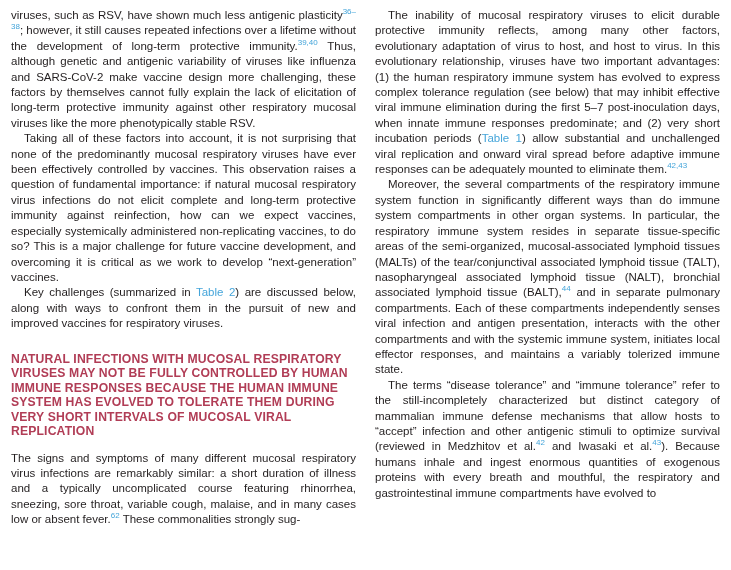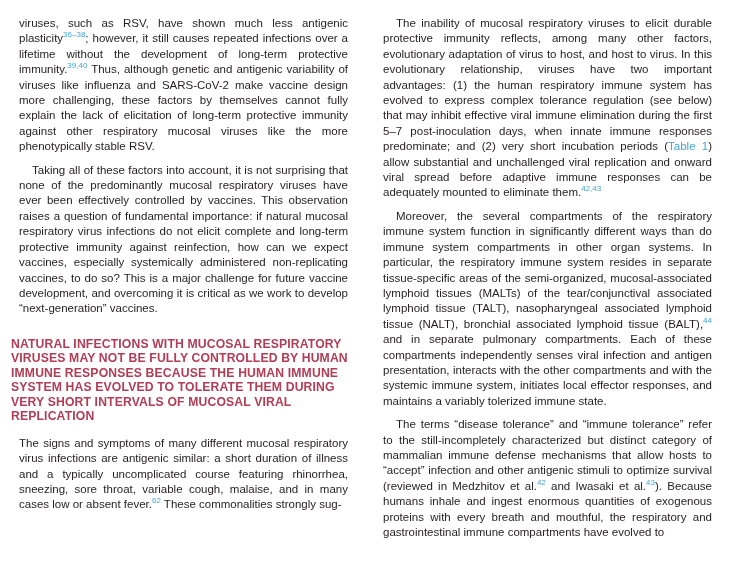--- a/index.html
+++ b/index.html
@@ -24,21 +24,21 @@
     background: #ffffff;
   }
   .column {
     width: 345px;
     flex: 0 0 345px;
     font-size: 11.5px;
     line-height: 15.4px;
     text-align: justify;
   }
   p.para {
-    margin: 8px;
+    margin: 0;
     padding: 0;
   }
   p.para.indent {
     text-indent: 13px;
   }
   h2.section-heading {
     color: var(--heading-color, #b13d56);
     font-size: 12.2px;
     line-height: 14.5px;
     font-weight: bold;
@@ -58,21 +58,22 @@
     cursor: pointer;
   }
 </style>
 </head>
 <body style="background: rgb(255, 255, 255);">
 
 <div class="page">
   <div class="column">
       <p class="para"><span>viruses, such as RSV, have shown much less antigenic plasticity</span><sup class="cite-link">36–38</sup><span>; however, it still causes repeated infections over a lifetime without the development of long-term protective immunity.</span><sup class="cite-link">39,40</sup><span> Thus, although genetic and antigenic variability of viruses like influenza and SARS-CoV-2 make vaccine design more challenging, these factors by themselves cannot fully explain the lack of elicitation of long-term protective immunity against other respiratory mucosal viruses like the more phenotypically stable RSV.</span></p>
       <p class="para indent"><span>Taking all of these factors into account, it is not surprising that none of the predominantly mucosal respiratory viruses have ever been effectively controlled by vaccines. This observation raises a question of fundamental importance: if natural mucosal respiratory virus infections do not elicit complete and long-term protective immunity against reinfection, how can we expect vaccines, especially systemically administered non-replicating vaccines, to do so? This is a major challenge for future vaccine development, and overcoming it is critical as we work to develop “next-generation” vaccines.</span></p>
+      <p class="para indent"><span>Key challenges (summarized in </span><span class="table-link">Table 2</span><span>) are discussed below, along with ways to confront them in the pursuit of new and improved vaccines for respiratory viruses.</span></p>
       <h2 class="section-heading">NATURAL INFECTIONS WITH MUCOSAL RESPIRATORY VIRUSES MAY NOT BE FULLY CONTROLLED BY HUMAN IMMUNE RESPONSES BECAUSE THE HUMAN IMMUNE SYSTEM HAS EVOLVED TO TOLERATE THEM DURING VERY SHORT INTERVALS OF MUCOSAL VIRAL REPLICATION</h2>
-      <p class="para"><span>The signs and symptoms of many different mucosal respiratory virus infections are antigenic similar: a short duration of illness and a typically uncomplicated course featuring rhinorrhea, sneezing, sore throat, variable cough, malaise, and in many cases low or absent fever.</span><sup class="cite-link">62</sup><span> These commonalities strongly sug-</span></p>
+      <p class="para"><span>The signs and symptoms of many different mucosal respiratory virus infections are remarkably similar: a short duration of illness and a typically uncomplicated course featuring rhinorrhea, sneezing, sore throat, variable cough, malaise, and in many cases low or absent fever.</span><sup class="cite-link">62</sup><span> These commonalities strongly sug-</span></p>
     </div>
   <div class="column">
       <p class="para indent"><span>The inability of mucosal respiratory viruses to elicit durable protective immunity reflects, among many other factors, evolutionary adaptation of virus to host, and host to virus. In this evolutionary relationship, viruses have two important advantages: (1) the human respiratory immune system has evolved to express complex tolerance regulation (see below) that may inhibit effective viral immune elimination during the first 5–7 post-inoculation days, when innate immune responses predominate; and (2) very short incubation periods (</span><span class="table-link">Table 1</span><span>) allow substantial and unchallenged viral replication and onward viral spread before adaptive immune responses can be adequately mounted to eliminate them.</span><sup class="cite-link">42,43</sup></p>
       <p class="para indent"><span>Moreover, the several compartments of the respiratory immune system function in significantly different ways than do immune system compartments in other organ systems. In particular, the respiratory immune system resides in separate tissue-specific areas of the semi-organized, mucosal-associated lymphoid tissues (MALTs) of the tear/conjunctival associated lymphoid tissue (TALT), nasopharyngeal associated lymphoid tissue (NALT), bronchial associated lymphoid tissue (BALT),</span><sup class="cite-link">44</sup><span> and in separate pulmonary compartments. Each of these compartments independently senses viral infection and antigen presentation, interacts with the other compartments and with the systemic immune system, initiates local effector responses, and maintains a variably tolerized immune state.</span></p>
       <p class="para indent"><span>The terms “disease tolerance” and “immune tolerance” refer to the still-incompletely characterized but distinct category of mammalian immune defense mechanisms that allow hosts to “accept” infection and other antigenic stimuli to optimize survival (reviewed in Medzhitov et al.</span><sup class="cite-link">42</sup><span> and Iwasaki et al.</span><sup class="cite-link">43</sup><span>). Because humans inhale and ingest enormous quantities of exogenous proteins with every breath and mouthful, the respiratory and gastrointestinal immune compartments have evolved to</span></p>
     </div>
 </div>
 
 </body></html>

